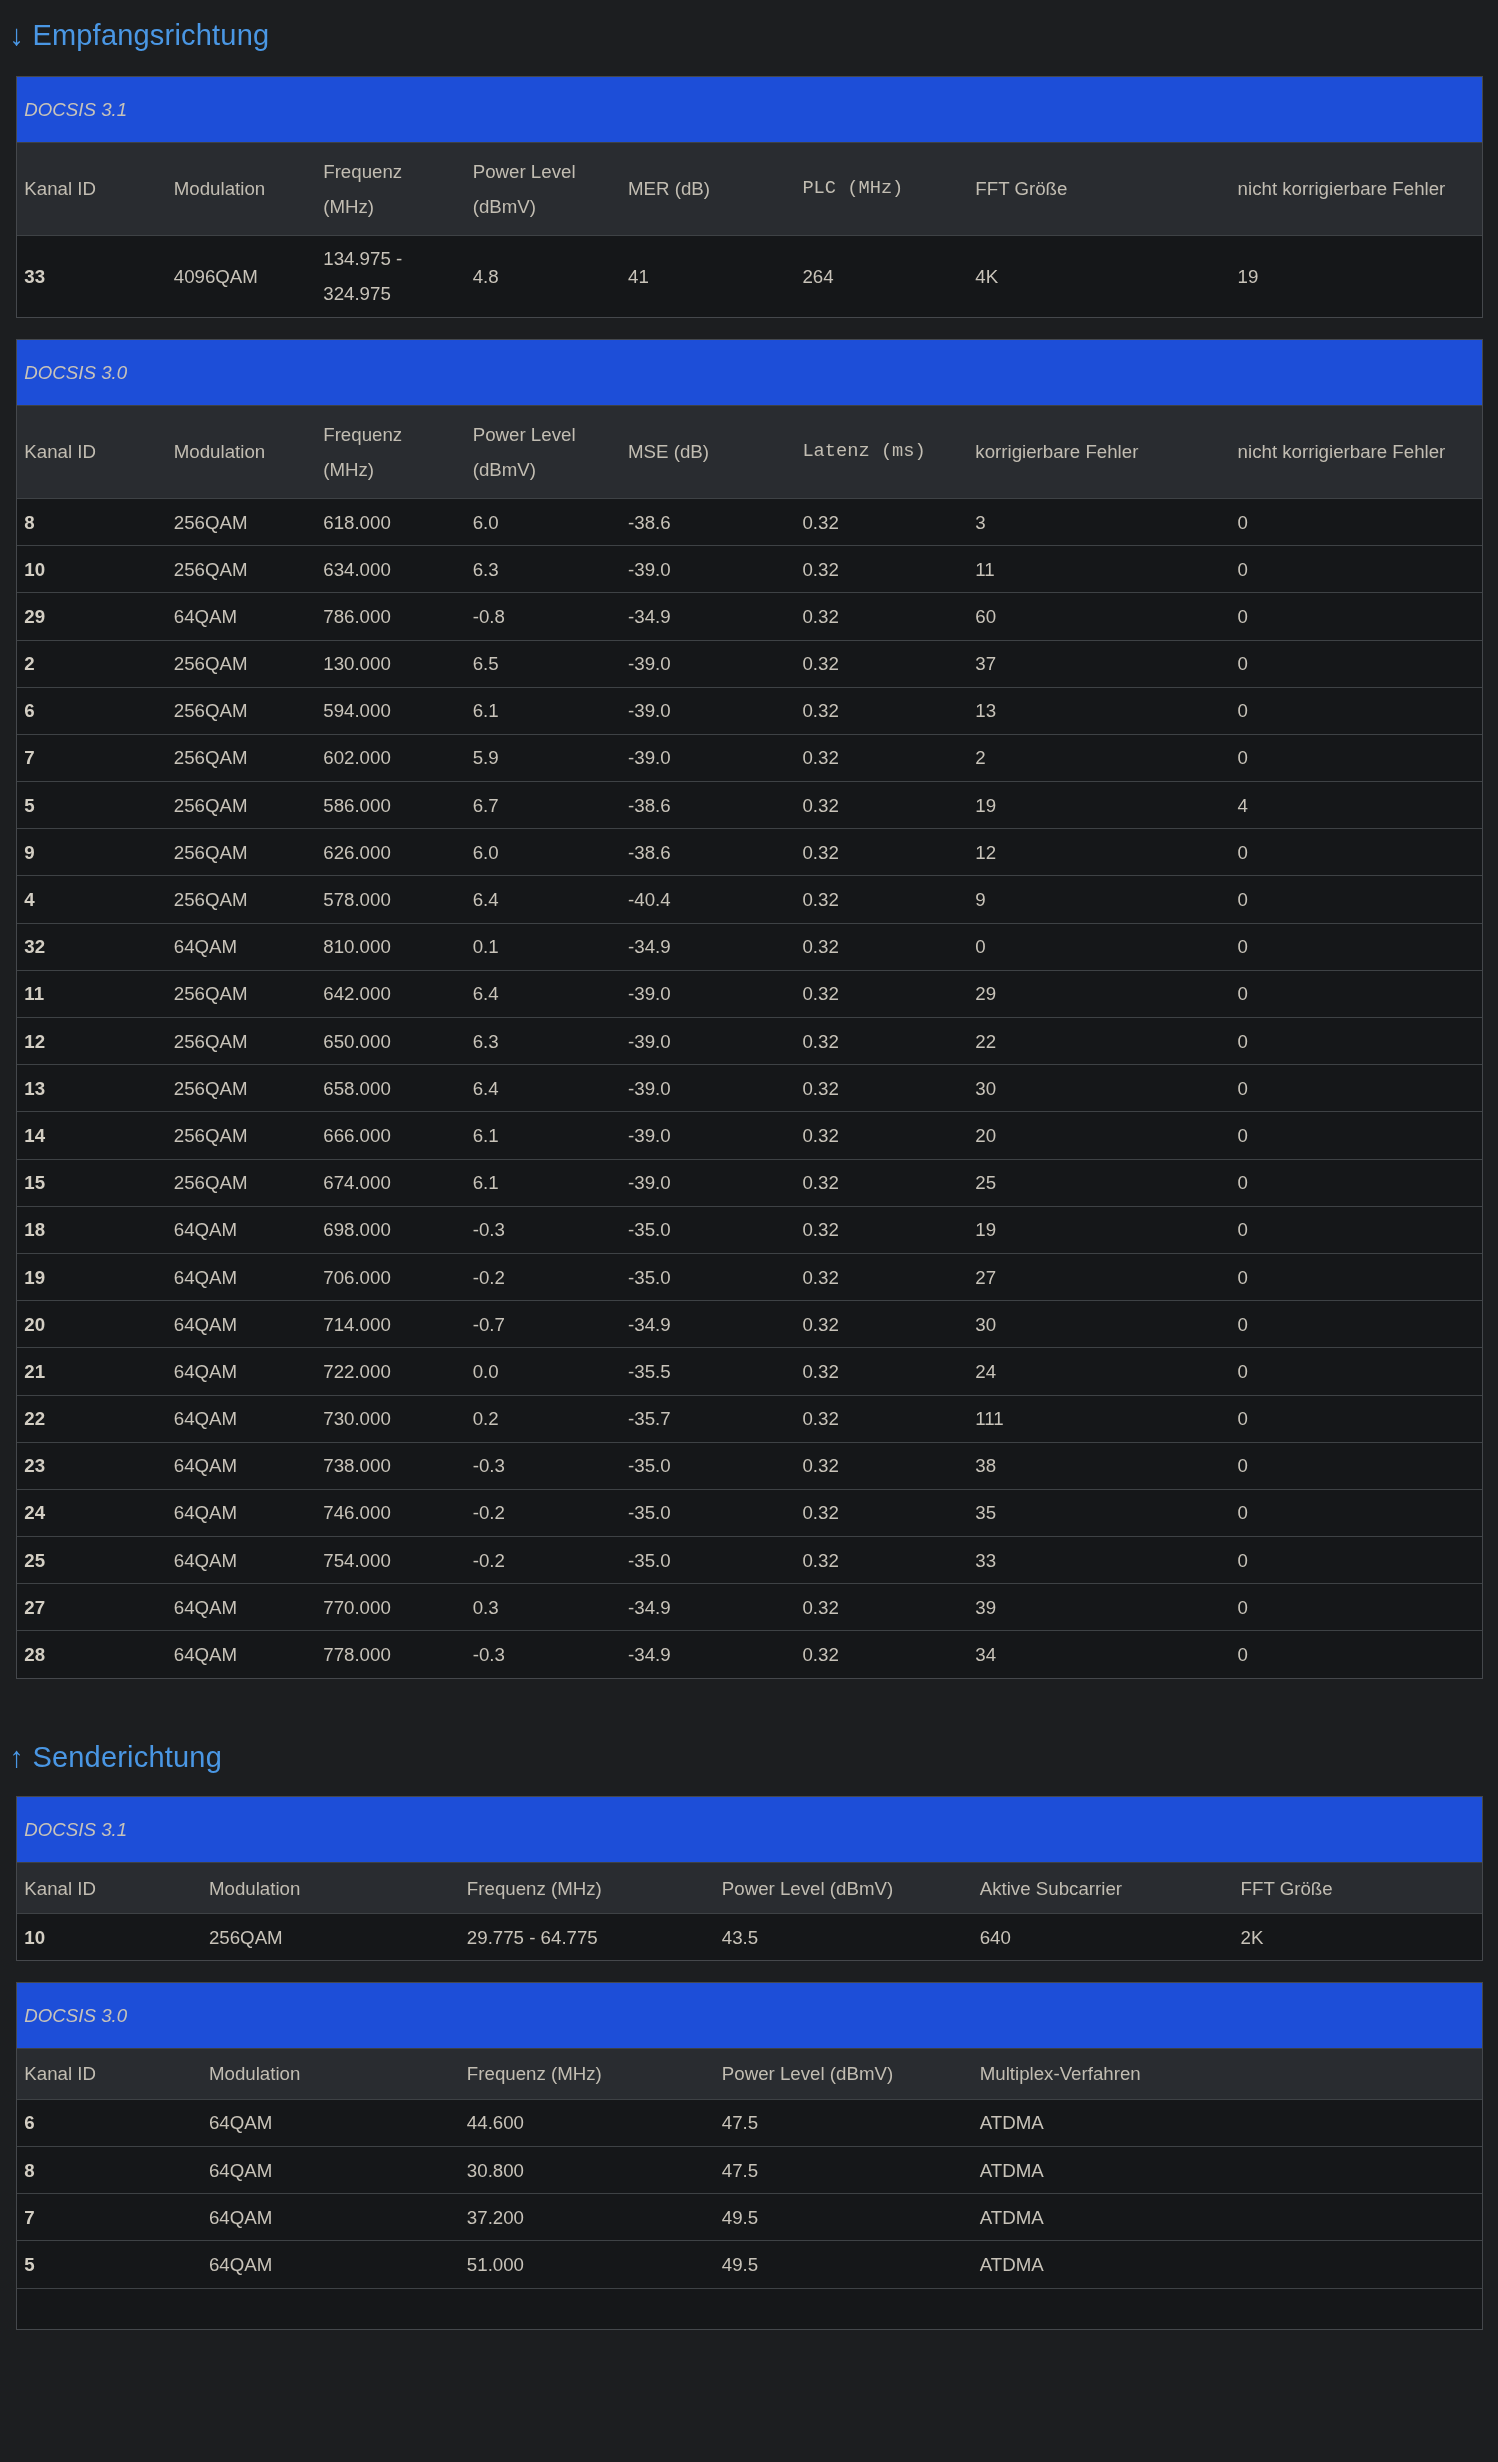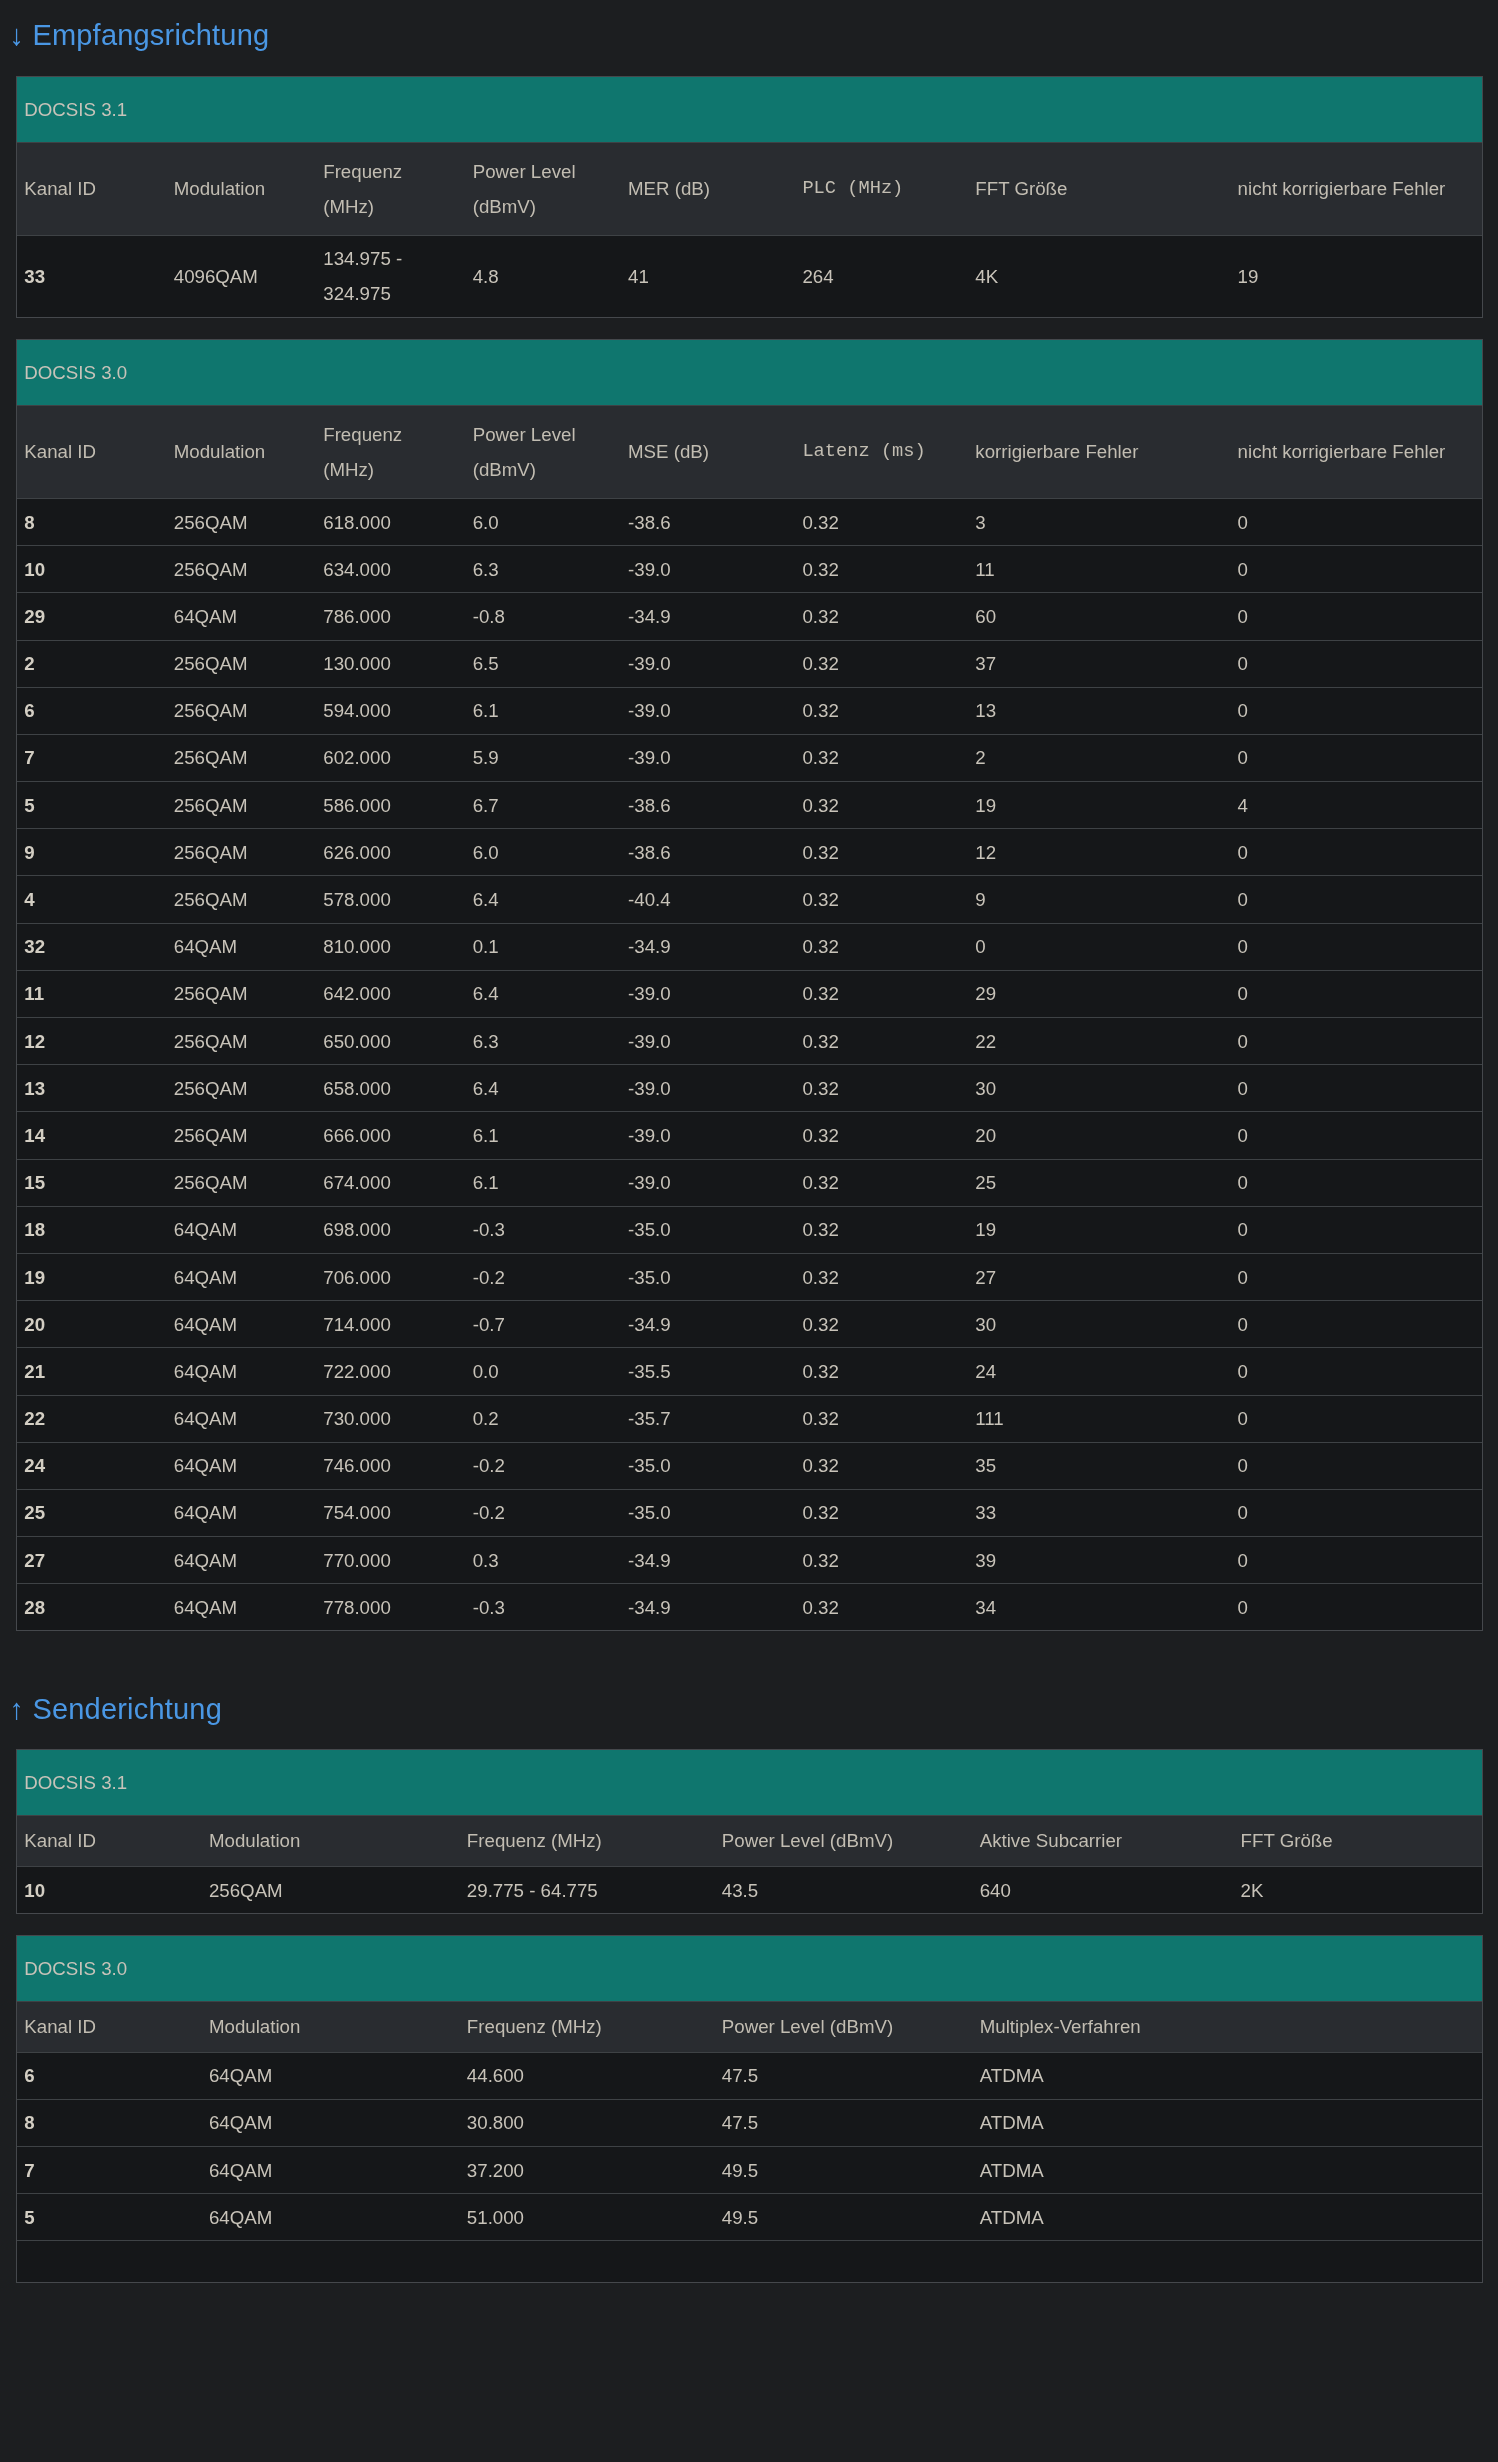--- a/index.html
+++ b/index.html
@@ -19,25 +19,26 @@
     letter-spacing: 0.2px;
   }
   main > section:nth-of-type(2) h2.section-heading { margin: 60px 0 20.5px 0; }
   h2 .arrow { margin-right: 8.4px; }
   .panel {
     border: 0.9px solid #45484c;
     background: #151719;
     margin: 0 6.5px 20.5px 6.5px;
   }
   .tbl-caption {
-    background: #0f766e;
+    background: #1d4ed8;
     color: #c8c3b9;
     line-height: 35px;
     padding: 15px 7.5px;
     border-bottom: 0.9px solid #3e4245;
+    font-style: italic;
   }
   table { width: 100%; border-collapse: collapse; table-layout: fixed; }
   th {
     background: #292c30;
     color: #c2bdb2;
     font-weight: 400;
     text-align: left;
     vertical-align: middle;
     padding: 11.2px 7.5px;
     line-height: 35px;
@@ -317,20 +318,30 @@
               <td>22</td>
               <td>64QAM</td>
               <td>730.000</td>
               <td>0.2</td>
               <td>-35.7</td>
               <td>0.32</td>
               <td>111</td>
               <td>0</td>
             </tr>
             <tr>
+              <td>23</td>
+              <td>64QAM</td>
+              <td>738.000</td>
+              <td>-0.3</td>
+              <td>-35.0</td>
+              <td>0.32</td>
+              <td>38</td>
+              <td>0</td>
+            </tr>
+            <tr>
               <td>24</td>
               <td>64QAM</td>
               <td>746.000</td>
               <td>-0.2</td>
               <td>-35.0</td>
               <td>0.32</td>
               <td>35</td>
               <td>0</td>
             </tr>
             <tr>

